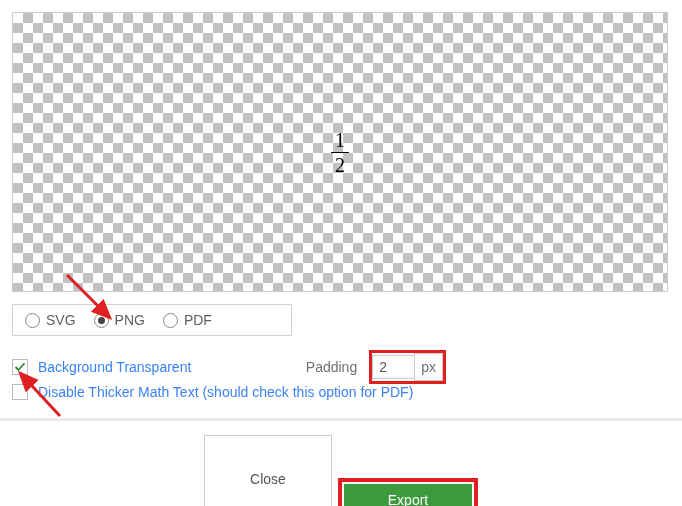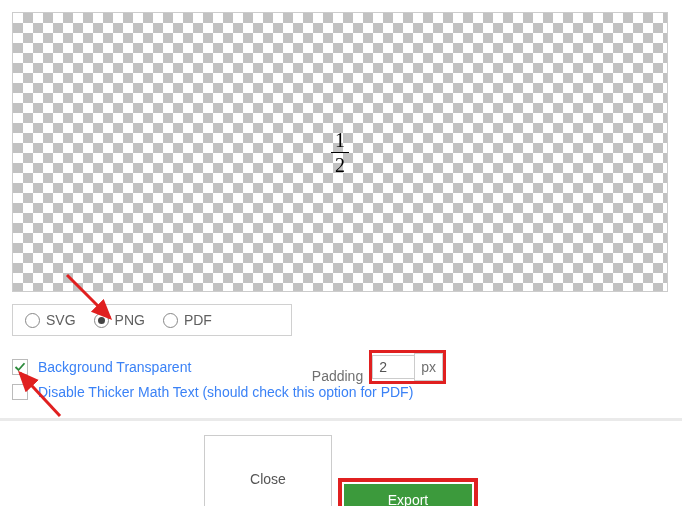--- a/index.html
+++ b/index.html
@@ -79,22 +79,22 @@
       background: #fff; flex-shrink: 0;
     }
     .checkbox.checked { color: #2e8b3d; }
     .checkbox.checked svg { display: block; }
     .checkbox svg { display: none; width: 12px; height: 12px; }
     .chk-label { color: #3b82f6; }
 
     .padding-block {
       margin-left: auto;
       display: flex;
-      align-items: flex-end;
-      gap: 6px;
+      align-items: center;
+      gap: 12px;
       color: #707070;
       padding-right: 224px;
     }
     .padding-input-wrap {
       border: 3px solid #e02020;
       display: flex;
       align-items: center;
     }
     .padding-input {
       width: 42px;

